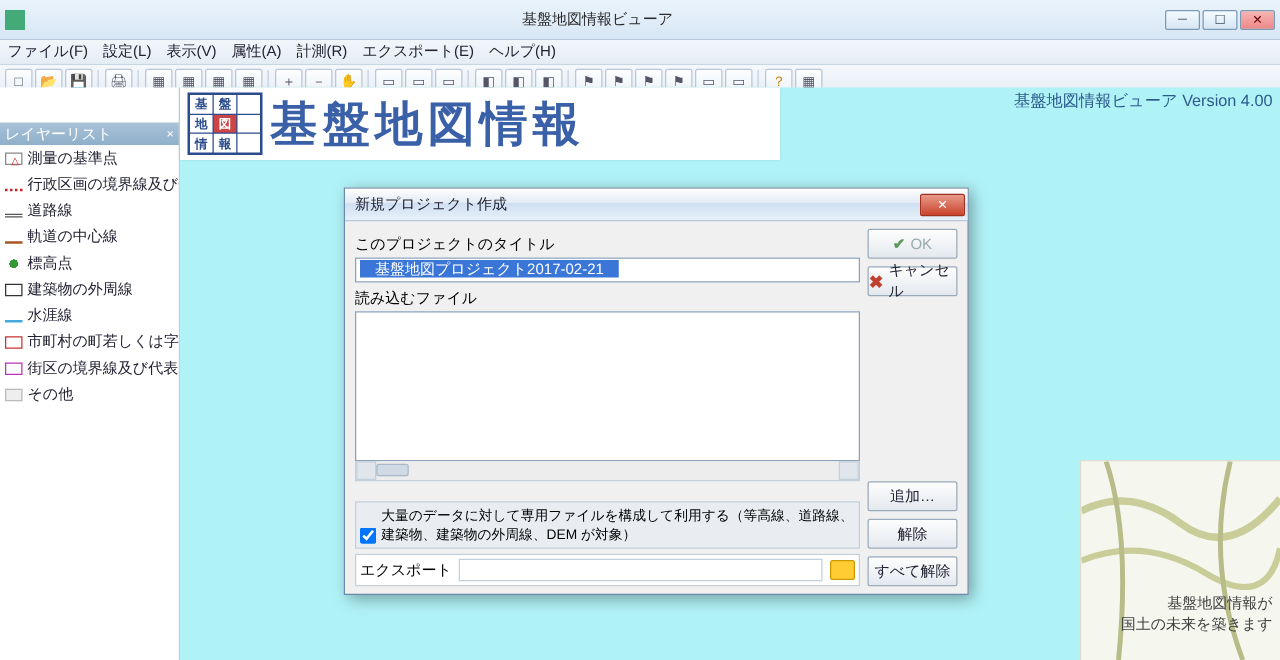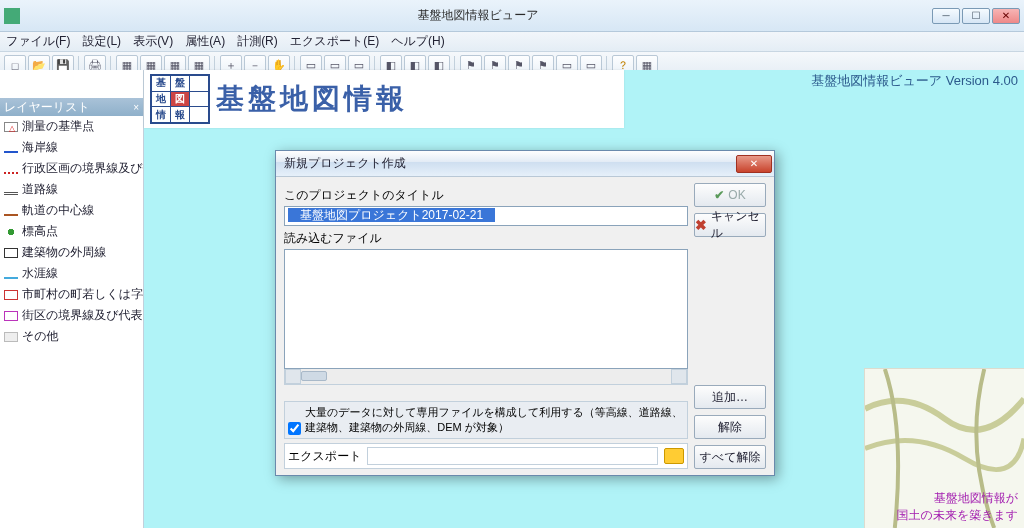--- a/index.html
+++ b/index.html
@@ -32,28 +32,28 @@
   .layer-item { display: flex; align-items: center; padding: 2px 4px; gap: 4px; color: #223; font-size: 11px; white-space: nowrap; overflow: hidden; }
   .layer-icon { width: 14px; height: 10px; display:inline-block; flex-shrink:0; }
 
   
   .canvas { flex: 1; background: #b0f3f7; position: relative; }
 
   
   .banner { position: absolute; top: 0; left: 0; width: 480px; height: 58px; background: #fff; display: flex; align-items: center; box-shadow: 0 0 2px rgba(0,0,0,.1); }
   .banner-logo { width: 60px; height: 50px; margin: 0 6px; display:grid; grid-template-columns:1fr 1fr 1fr; grid-template-rows:1fr 1fr 1fr; gap:1px; background:#2a4b8d; padding:2px;}
   .banner-logo div { background:#fff; color:#2a4b8d; font-size:10px; font-weight:bold; display:flex;align-items:center;justify-content:center;}
-  .banner-title { font-size: 28px; font-weight: bold; color: #3a60a8; letter-spacing: 4px; }
+  .banner-title { font-size: 38px; font-weight: bold; color: #3a60a8; letter-spacing: 4px; }
 
   
   .version { position: absolute; top: 2px; right: 6px; color: #2c5a8c; font-size: 13px; }
 
   
   .preview { position: absolute; right: 0; bottom: 0; width: 160px; height: 160px; background: #f5f7ee; border-top:1px solid #dcdccf; border-left:1px solid #dcdccf; overflow:hidden;}
-  .preview-text { position:absolute; bottom:4px; right:6px; text-align:right; color:#a21caf; font-size:12px; line-height:1.4;}
+  .preview-text { position:absolute; bottom:20px; right:6px; text-align:right; color:#404040; font-size:12px; line-height:1.4;}
   .preview svg { position:absolute; inset:0; }
 
   
   .dialog { position: absolute; left: 275px; top: 150px; width: 500px; background: #f0f0f0; border: 1px solid #6a8aac; box-shadow: 3px 3px 12px rgba(0,0,0,.35); }
   .dlg-title { height: 26px; background: linear-gradient(#fefefe,#e2ebf5 45%,#cfdff0 46%,#e6f0fa); display:flex; align-items:center; padding:0 2px 0 8px; color:#223; border-bottom:1px solid #b9c8d6;}
   .dlg-title .t { flex:1; }
   .dlg-close { width:36px; height:18px; background: linear-gradient(#e89a8a,#c8432c); border:1px solid #a03020; border-radius:2px; color:#fff; display:flex;align-items:center;justify-content:center;font-size:10px;}
   .dlg-body { padding: 6px 8px; display:flex; gap:6px; }
   .dlg-left { flex:1; }
   .dlg-right { width: 72px; display:flex; flex-direction:column; gap:6px; }
@@ -140,24 +140,20 @@
       <span>レイヤーリスト</span>
       <span class="x">×</span>
     </div>
     <div class="layer-item">
         <span class="layer-icon" style="background:#fff;border:1px solid #888;position:relative;">
           <span style="position:absolute;left:4px;top:1px;font-size:8px;color:#d22;">△</span>
         </span>
         <span>測量の基準点</span>
       </div>
     <div class="layer-item">
-        <span class="layer-icon" style="border-bottom:2px solid #2255cc;"></span>
-        <span>海岸線</span>
-      </div>
-    <div class="layer-item">
         <span class="layer-icon" style="border-bottom:2px dotted #c22;"></span>
         <span>行政区画の境界線及び代表点</span>
       </div>
     <div class="layer-item">
         <span class="layer-icon" style="border-bottom:3px double #555;"></span>
         <span>道路線</span>
       </div>
     <div class="layer-item">
         <span class="layer-icon" style="border-bottom:2px solid #a52;"></span>
         <span>軌道の中心線</span>

